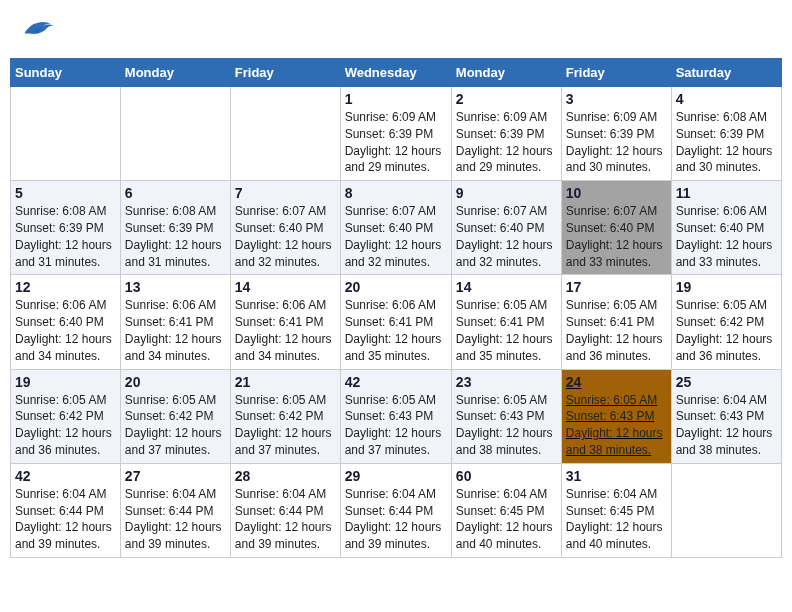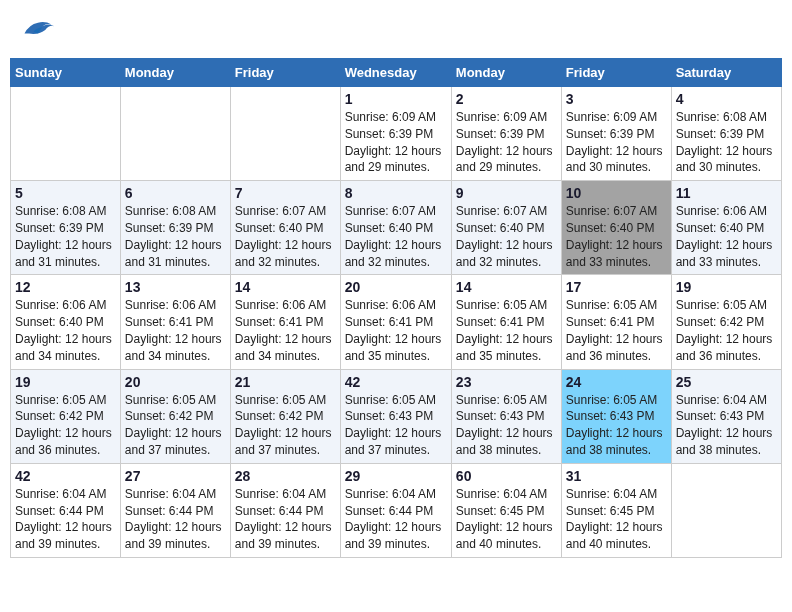--- a/index.html
+++ b/index.html
@@ -290,21 +290,21 @@
 Daylight: 12 hours
 and 37 minutes.</div>
         </td>
         <td style="background: rgb(240, 244, 250);">
           <div class="day-number">23</div>
           <div class="day-info" style="white-space: pre-line;">Sunrise: 6:05 AM
 Sunset: 6:43 PM
 Daylight: 12 hours
 and 38 minutes.</div>
         </td>
-        <td style="background: #7dd3fc;">
+        <td style="background: #a16207; text-decoration: underline;">
           <div class="day-number">24</div>
           <div class="day-info" style="white-space: pre-line;">Sunrise: 6:05 AM
 Sunset: 6:43 PM
 Daylight: 12 hours
 and 38 minutes.</div>
         </td>
         <td style="background: rgb(240, 244, 250);">
           <div class="day-number">25</div>
           <div class="day-info" style="white-space: pre-line;">Sunrise: 6:04 AM
 Sunset: 6:43 PM

